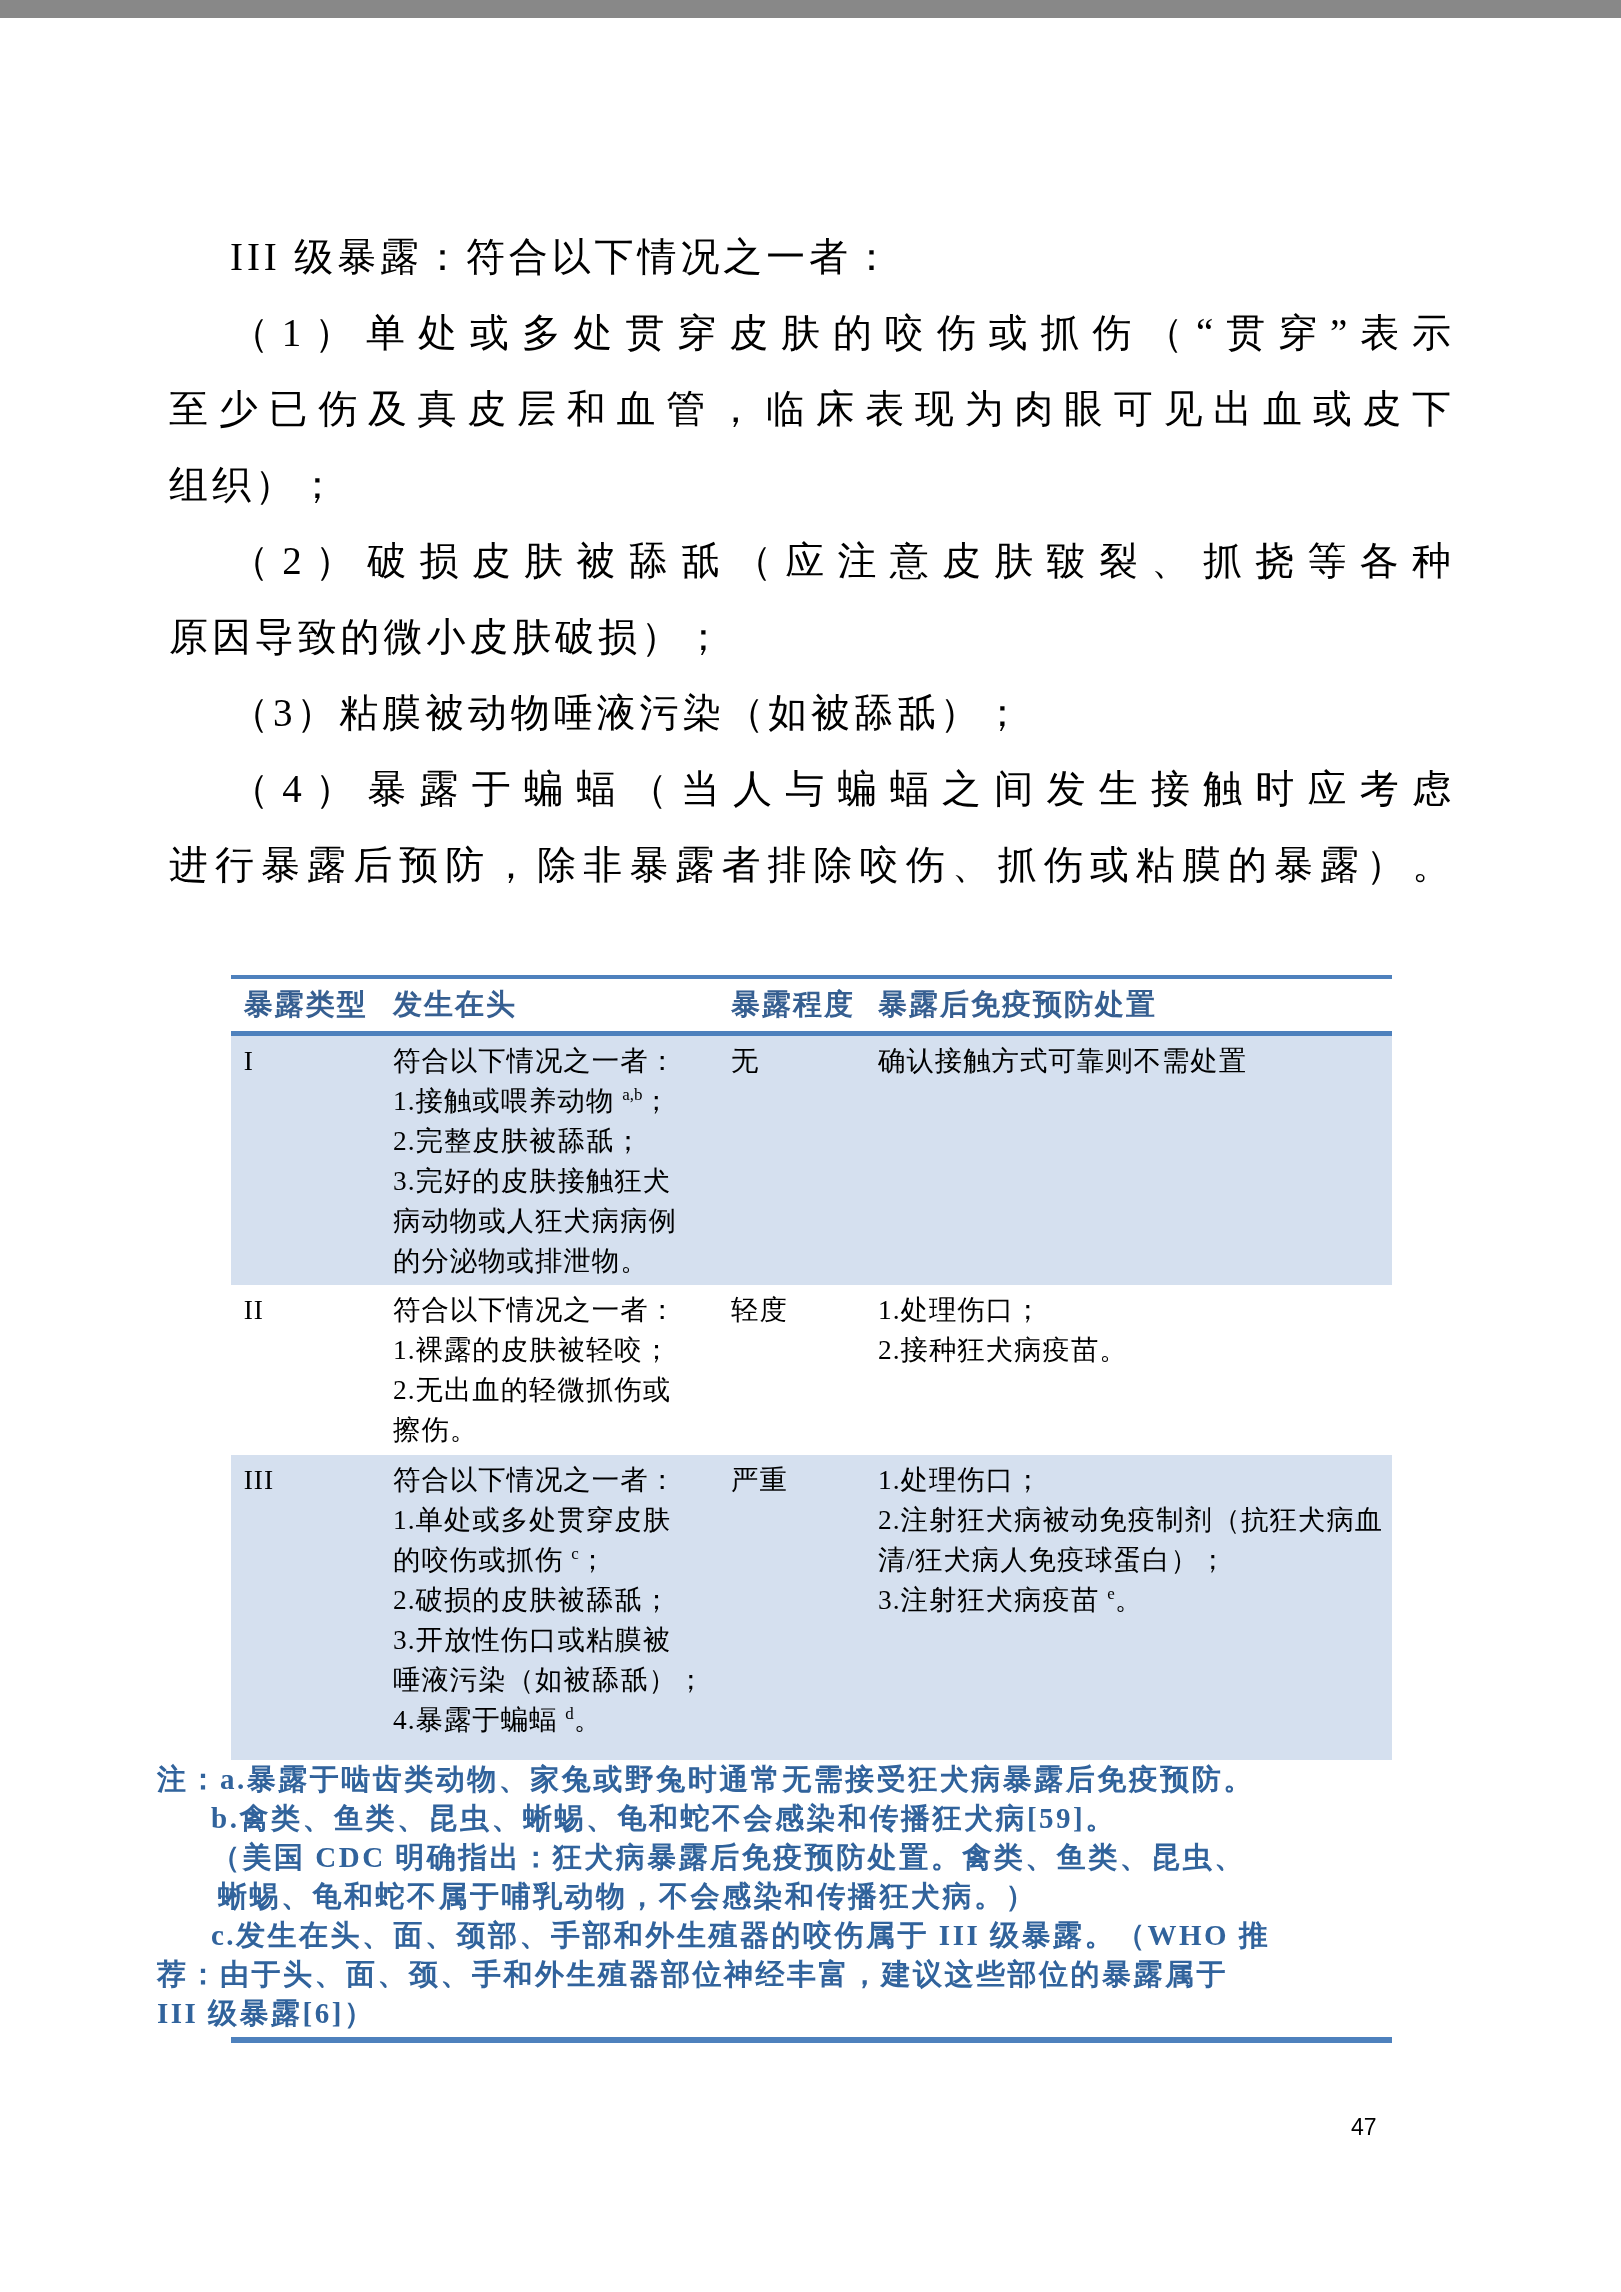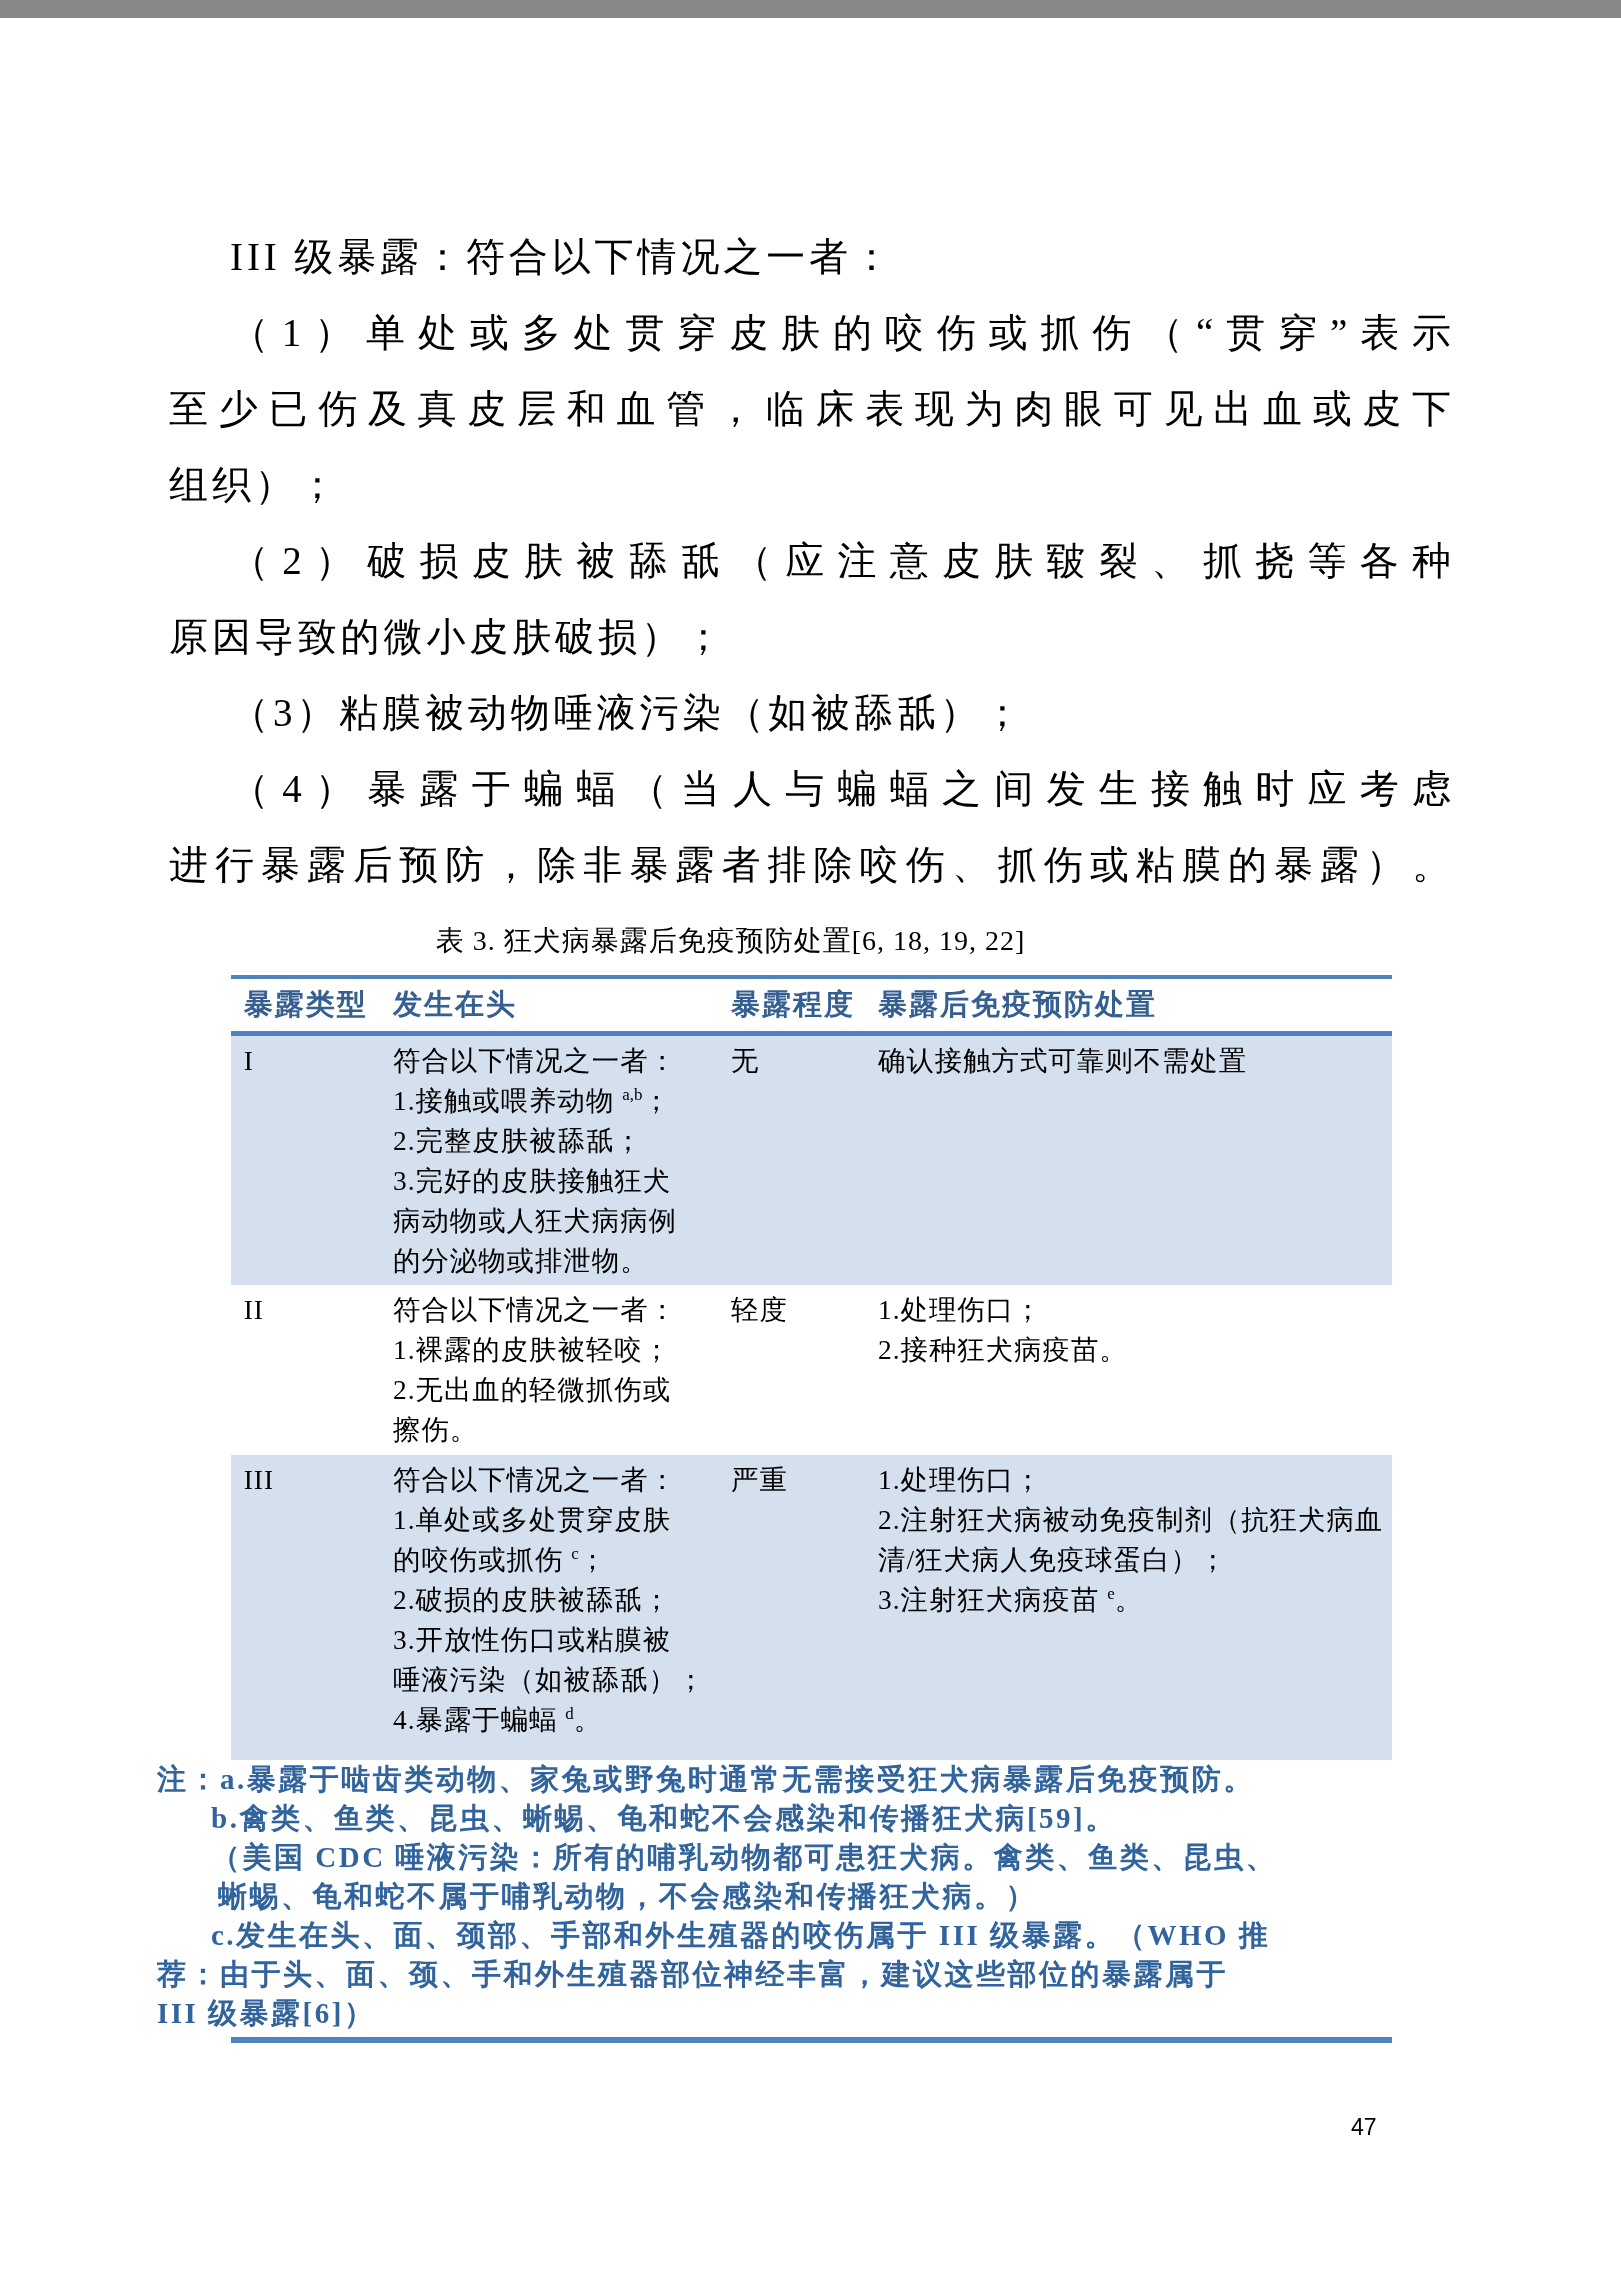--- a/index.html
+++ b/index.html
@@ -80,21 +80,20 @@
       <div class="bline ind1 stretch">（1）单处或多处贯穿皮肤的咬伤或抓伤（“贯穿”表示</div>
       <div class="bline stretch">至少已伤及真皮层和血管，临床表现为肉眼可见出血或皮下</div>
       <div class="bline">组织）；</div>
       <div class="bline ind1 stretch">（2）破损皮肤被舔舐（应注意皮肤皲裂、抓挠等各种</div>
       <div class="bline">原因导致的微小皮肤破损）；</div>
       <div class="bline ind1">（3）粘膜被动物唾液污染（如被舔舐）；</div>
       <div class="bline ind1 stretch">（4）暴露于蝙蝠（当人与蝙蝠之间发生接触时应考虑</div>
       <div class="bline stretch">进行暴露后预防，除非暴露者排除咬伤、抓伤或粘膜的暴露）。</div>
     </div>
 
-  <div class="caption">表 3. 狂犬病暴露后免疫预防处置[6, 18, 19, 22]</div>
 
   <div class="tablewrap">
     <div class="thead">
       <div class="hcell">暴露类型</div>
       <div class="hcell">发生在头</div>
       <div class="hcell">暴露程度</div>
       <div class="hcell">暴露后免疫预防处置</div>
     </div>
     <div id="table-rows">
         <div class="trow shaded">
@@ -142,21 +141,21 @@
             <div class="cline">1.处理伤口；</div>
             <div class="cline">2.注射狂犬病被动免疫制剂（抗狂犬病血</div>
             <div class="cline">清/狂犬病人免疫球蛋白）；</div>
             <div class="cline">3.注射狂犬病疫苗 <sup>e</sup>。</div>
           </div>
         </div>
       </div>
     <div class="notes" id="notes-block">
         <div class="nline n0">注：a.暴露于啮齿类动物、家兔或野兔时通常无需接受狂犬病暴露后免疫预防。</div>
         <div class="nline n1">b.禽类、鱼类、昆虫、蜥蜴、龟和蛇不会感染和传播狂犬病[59]。</div>
-        <div class="nline n1">（美国 CDC 唾液污染：所有的哺乳动物都可患狂犬病。禽类、鱼类、昆虫、</div>
+        <div class="nline n1">（美国 CDC 明确指出：狂犬病暴露后免疫预防处置。禽类、鱼类、昆虫、</div>
         <div class="nline n2">蜥蜴、龟和蛇不属于哺乳动物，不会感染和传播狂犬病。）</div>
         <div class="nline n1">c.发生在头、面、颈部、手部和外生殖器的咬伤属于 III 级暴露。（WHO 推</div>
         <div class="nline n0">荐：由于头、面、颈、手和外生殖器部位神经丰富，建议这些部位的暴露属于</div>
         <div class="nline n0">III 级暴露[6]）</div>
       </div>
     <div class="bottom-border"></div>
   </div>
 
   <div class="pageno">47</div>
 

